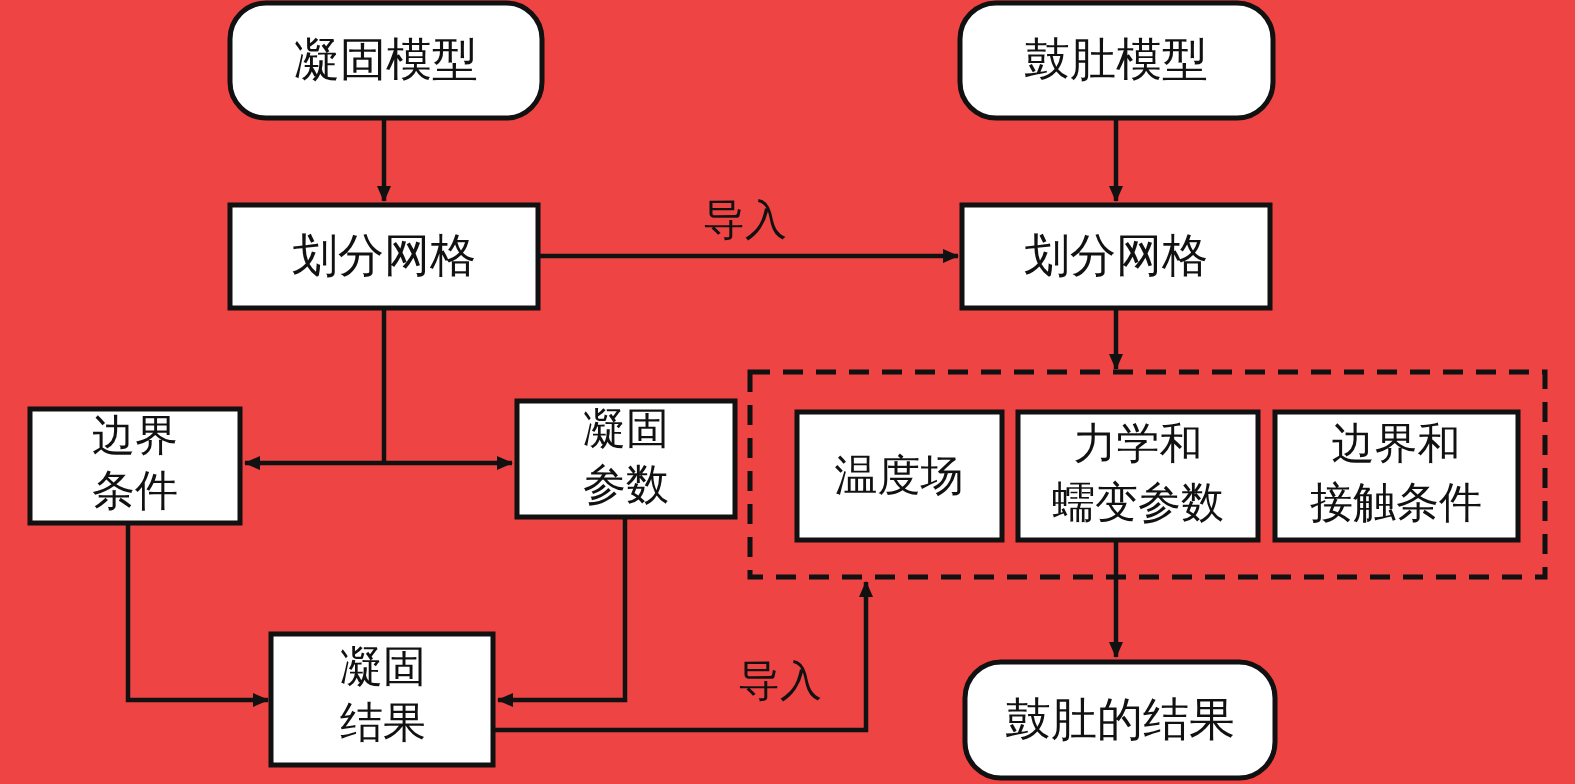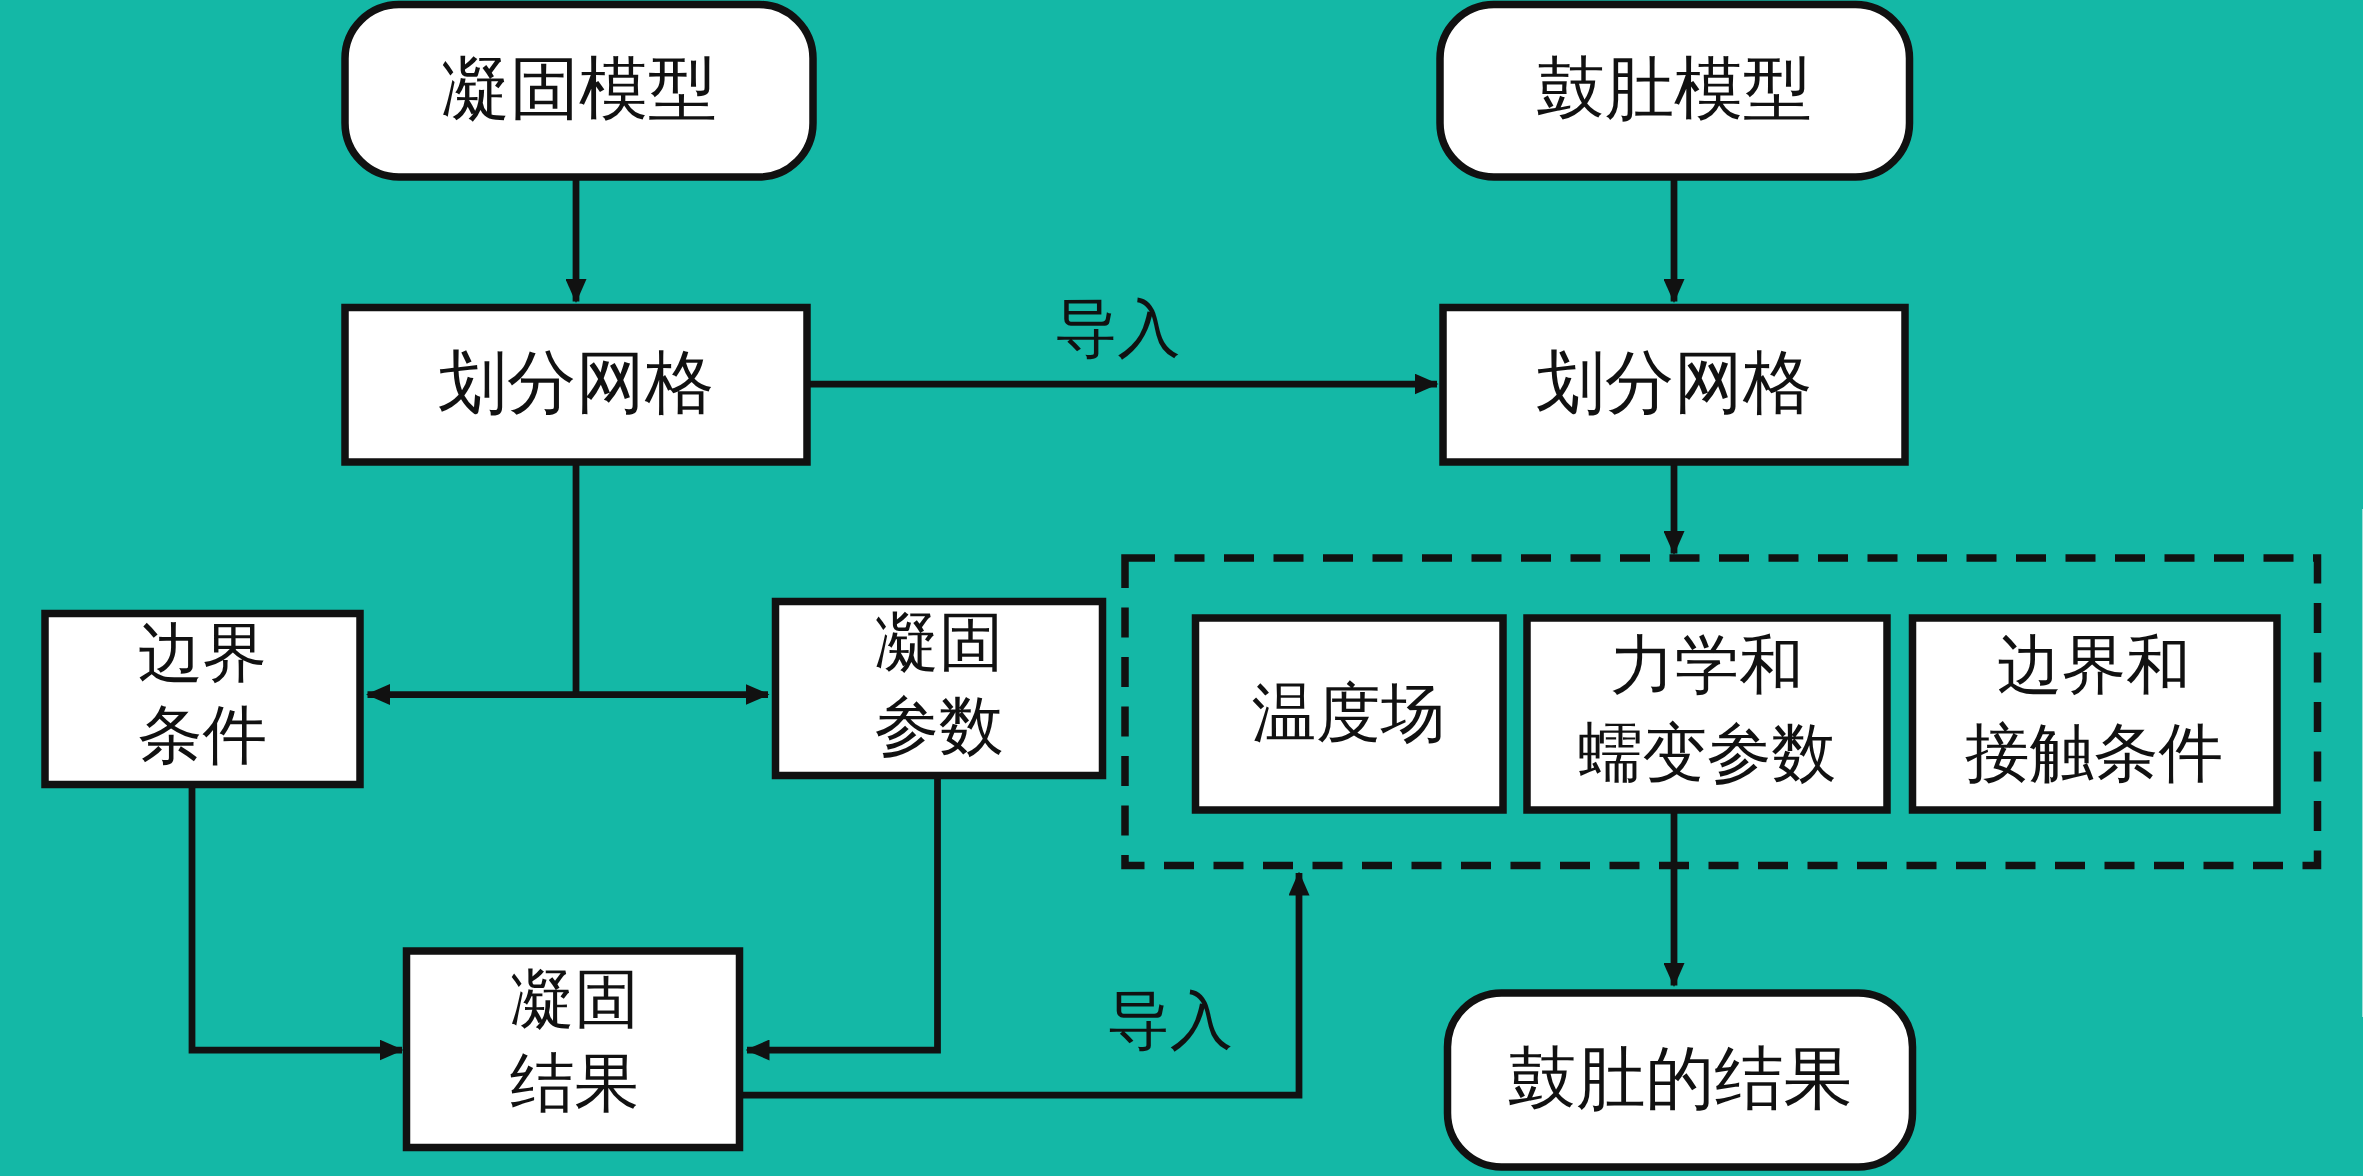--- a/index.html
+++ b/index.html
@@ -1,18 +1,18 @@
 <!DOCTYPE html>
 <html><head>
 <meta charset="utf-8">
 <style>
   html,body{margin:0;padding:0;background:#ffffff;}
   body{width:1575px;height:784px;overflow:hidden;
        font-family:"DejaVu Sans","Liberation Sans",sans-serif;}
-  #stage{position:relative;width:1575px;height:784px;background:#14b8a6;}
+  #stage{position:relative;width:1575px;height:784px;background:#ef4444;}
   svg{display:block;}
   .node-text{font-family:"DejaVu Sans","Liberation Sans",sans-serif;
              fill:#111111;text-anchor:middle;dominant-baseline:middle;}
   .edge-label{font-family:"DejaVu Sans","Liberation Sans",sans-serif;
               fill:#111111;text-anchor:middle;dominant-baseline:middle;}
 </style>
 </head>
 <body>
 
 <div id="stage">

